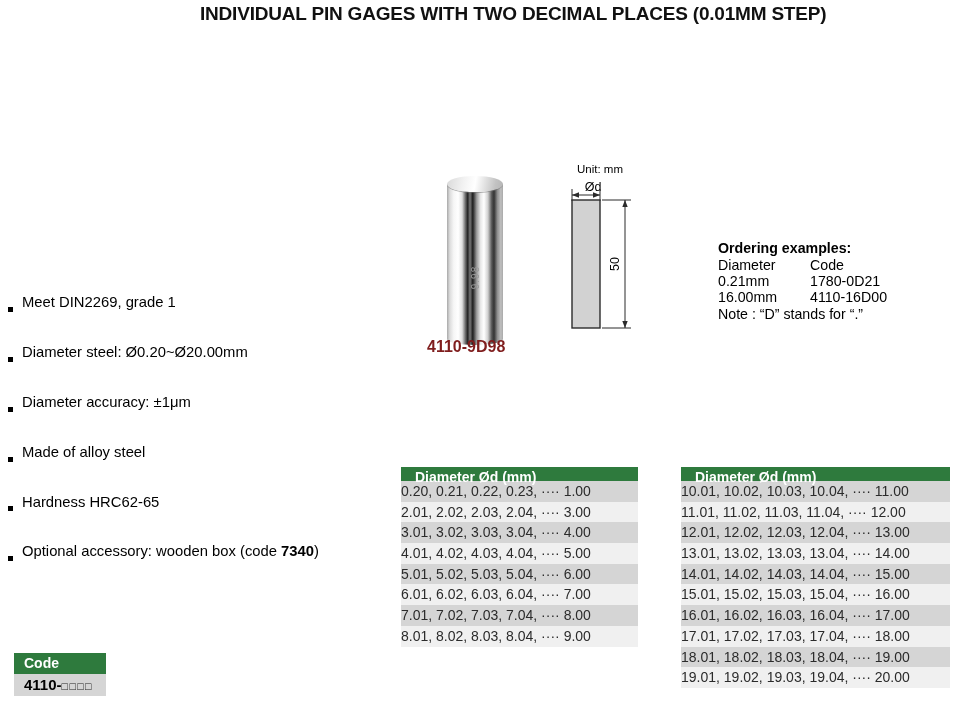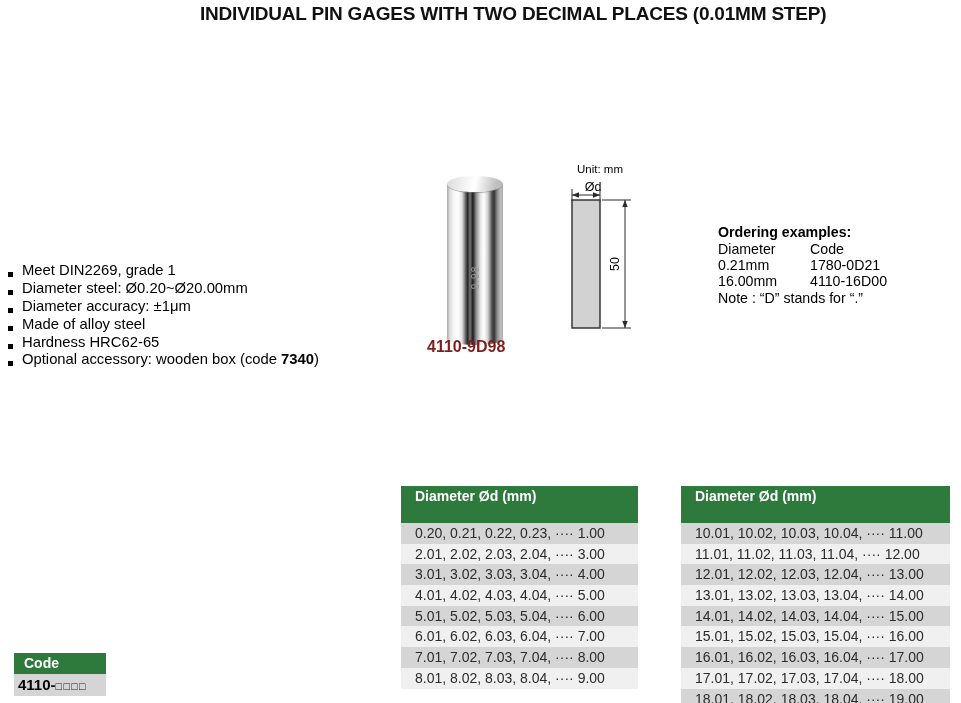--- a/index.html
+++ b/index.html
@@ -27,24 +27,25 @@
 
   
   .features {
     position: absolute;
     left: 8px; top: 262px; width: 360px;
     font-size: 14.8px;
     color: #000;
   }
   .feature-item {
     display: flex;
-    align-items: center;
+    align-items: flex-end;
     height: 17.9px;
     line-height: 17.9px;
     white-space: nowrap;
+    margin-top: 32px;
   }
   .bullet-sq {
     flex: 0 0 auto;
     width: 5px; height: 5px;
     background: #000;
     margin: 7px 9px 0 0;
   }
   .bold { font-weight: bold; }
 
   
@@ -103,66 +104,64 @@
   }
 
   
   .ordering {
     position: absolute;
     left: 718px; top: 224px;
     width: 210px;
     font-size: 14.2px;
     color: #000;
   }
-  .ordering-heading { font-weight: bold; height: 17px; line-height: 17px; }
+  .ordering-heading { font-weight: bold; height: 17px; line-height: 17px; margin-top: 16px; }
   .ord-row { display: flex; height: 16.2px; line-height: 16.2px; white-space: nowrap; }
   .ord-col1 { width: 92px; flex: 0 0 auto; }
   .ordering-note { height: 16.2px; line-height: 16.2px; white-space: nowrap; }
 
   
   .dtable {
     position: absolute;
     top: 467px;
   }
   .dtable-left  { left: 401px; width: 237px; }
   .dtable-right { left: 681px; width: 269px; }
   .dtable-header {
-    height: 37px; line-height: 20.7px;
+    height: 14px; line-height: 20.7px;
     background: #2e7a3d;
     color: #ffffff;
     font-size: 14px;
     font-weight: bold;
     padding-left: 14px;
     white-space: nowrap;
-    margin-top: 19px;
   }
   .drow {
     height: 20.7px; line-height: 20.7px;
     font-size: 14px;
     color: #2b2b2b;
-    padding-left: 14px;
     white-space: nowrap;
   }
   .dtable .drow:nth-child(even) { background: #d5d5d5; }
   .dtable .drow:nth-child(odd)  { background: #f0f0f0; }
 
   
   .code-box { position: absolute; left: 14px; top: 653px; width: 92px; }
   .code-box-header {
     height: 21px; line-height: 21px;
     background: #2e7a3d;
     color: #fff;
     font-size: 14px;
     font-weight: bold;
     padding-left: 10px;
   }
   .code-box-value {
     height: 22px; line-height: 22px;
     background: #d5d5d5;
-    padding-left: 4px;
+    padding-left: 10px;
     font-size: 15px;
     white-space: nowrap;
   }
   .code-prefix { font-weight: bold; color: #000; }
   .code-squares { font-size: 10.5px; letter-spacing: 1.5px; color: #222; }
 </style>
 </head>
 <body>
 
 <div class="page">

